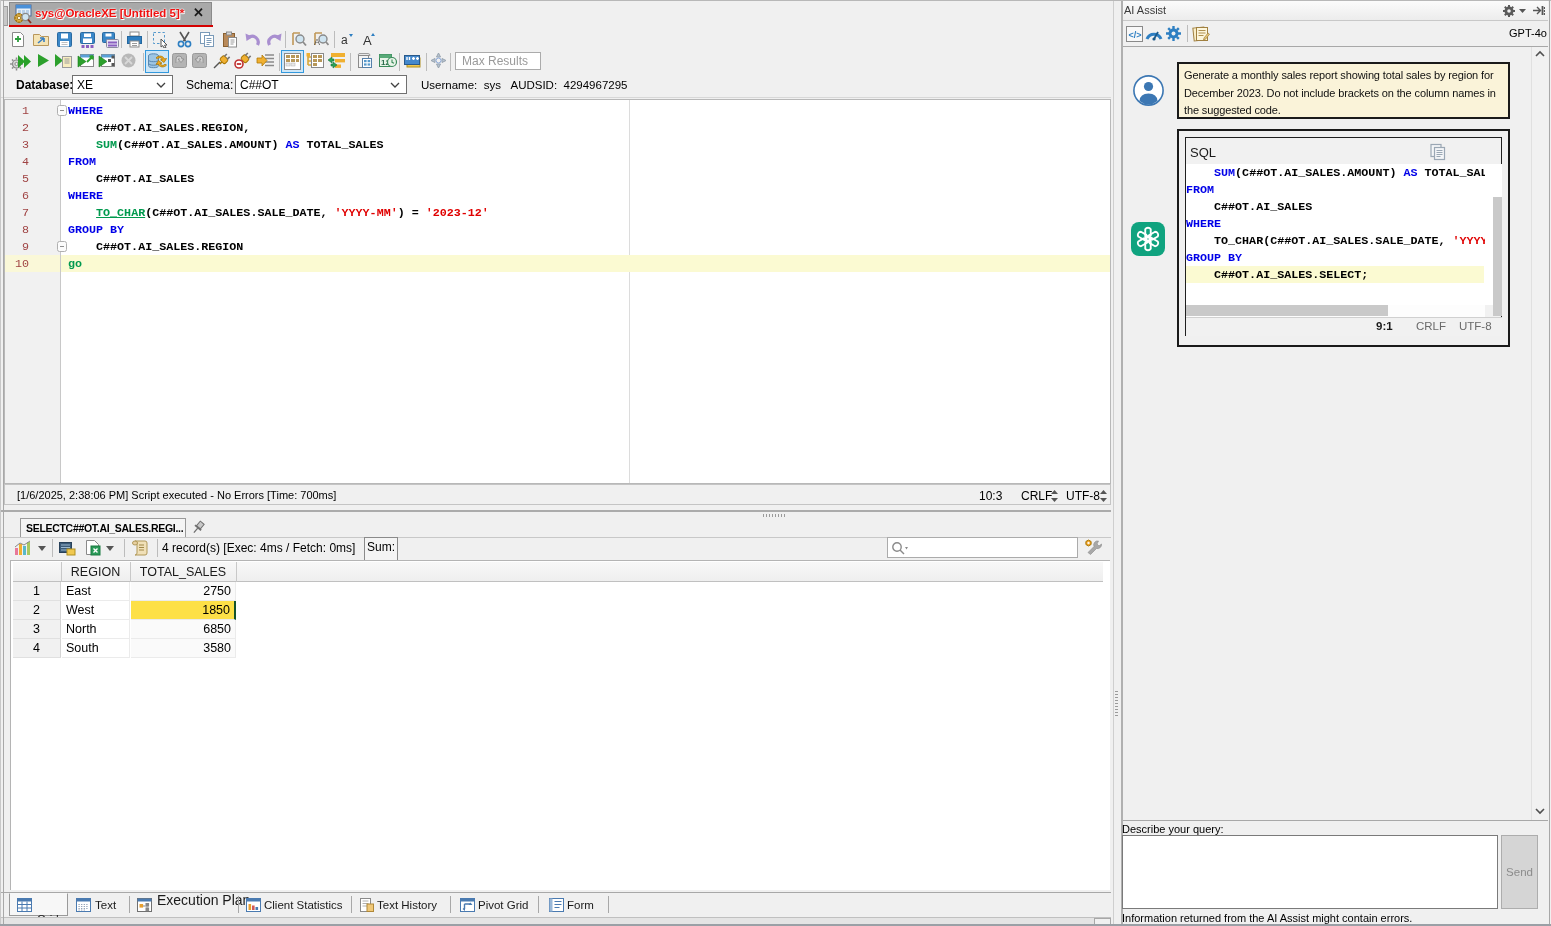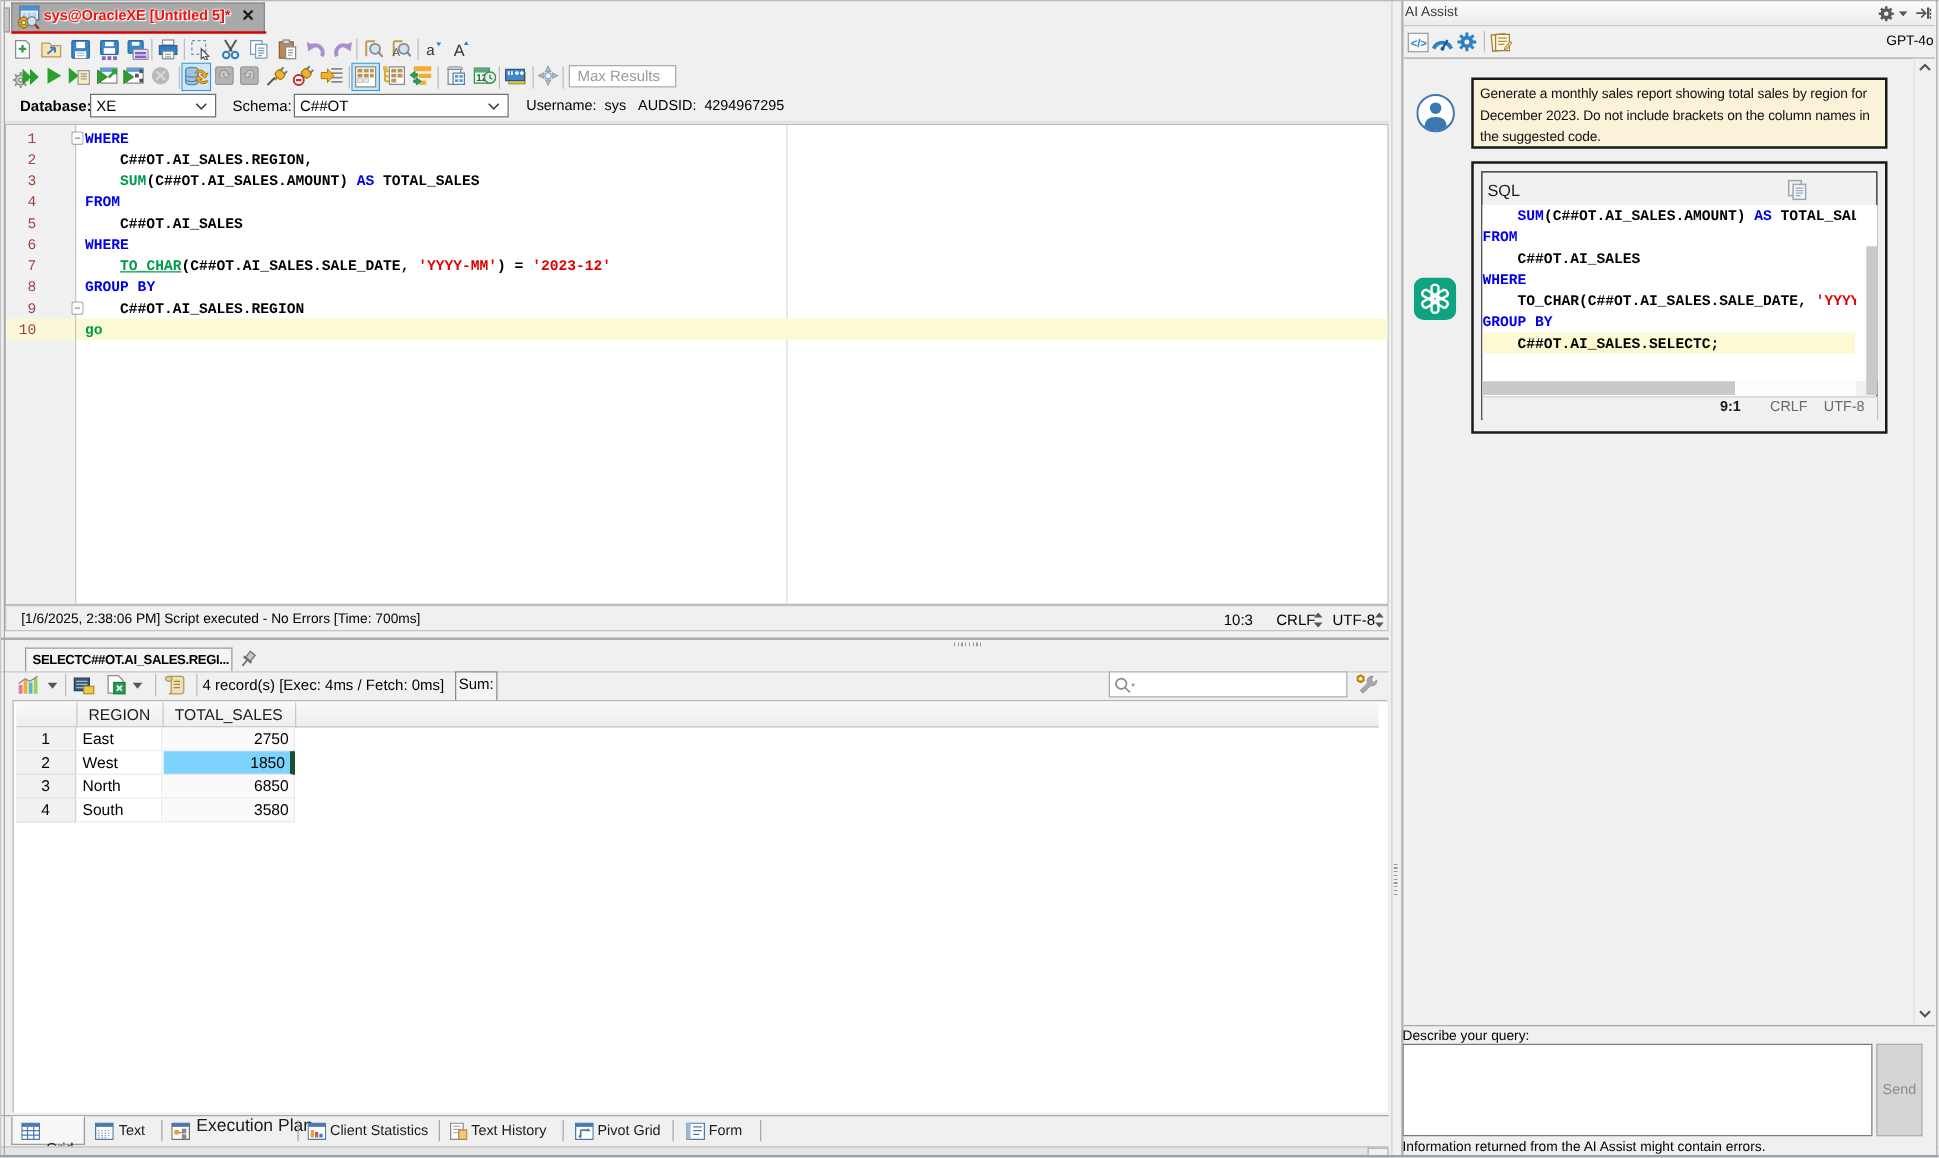--- a/index.html
+++ b/index.html
@@ -508,21 +508,21 @@
     <div class="abs" style="left:61px;top:562px;width:1px;height:20px;background:#c8c8c8;"></div>
     <div class="abs" style="left:130px;top:562px;width:1px;height:20px;background:#c8c8c8;"></div>
     <div class="abs" style="left:236px;top:562px;width:1px;height:20px;background:#c8c8c8;"></div>
     <div class="abs" style="left:61px;top:565px;width:69px;height:15px;text-align:center;font-size:12.5px;color:#1a1a1a;">REGION</div>
     <div class="abs" style="left:130px;top:565px;width:106px;height:15px;text-align:center;font-size:12.5px;color:#1a1a1a;">TOTAL_SALES</div>
     <div class="abs" style="left:13px;top:582px;width:48px;height:19px;background:#f1f1f1;border-bottom:1px solid #e0e0e0;border-right:1px solid #d4d4d4;text-align:center;line-height:18px;font-size:12.5px;">1</div>
     <div class="abs" style="left:62px;top:582px;width:68px;height:19px;background:#fff;border-bottom:1px solid #ebebeb;border-right:1px solid #ebebeb;line-height:18px;padding-left:4px;font-size:12.5px;">East</div>
     <div class="abs" style="left:131px;top:582px;width:105px;height:19px;background:#fafafa;border-bottom:1px solid #ebebeb;border-right:1px solid #ebebeb;line-height:18px;text-align:right;padding-right:4px;font-size:12.5px;">2750</div>
     <div class="abs" style="left:13px;top:601px;width:48px;height:19px;background:#f1f1f1;border-bottom:1px solid #e0e0e0;border-right:1px solid #d4d4d4;text-align:center;line-height:18px;font-size:12.5px;">2</div>
     <div class="abs" style="left:62px;top:601px;width:68px;height:19px;background:#fff;border-bottom:1px solid #ebebeb;border-right:1px solid #ebebeb;line-height:18px;padding-left:4px;font-size:12.5px;">West</div>
-    <div class="abs" style="left:131px;top:601px;width:105px;height:19px;background:#7dd3fc;border-bottom:1px solid #ebebeb;border-right:4px solid #14532d;line-height:18px;text-align:right;padding-right:4px;font-size:12.5px;">1850</div>
+    <div class="abs" style="left:131px;top:601px;width:105px;height:19px;background:#fde047;border-bottom:1px solid #ebebeb;border-right:2px solid #14532d;line-height:18px;text-align:right;padding-right:4px;font-size:12.5px;">1850</div>
     <div class="abs" style="left:13px;top:620px;width:48px;height:19px;background:#f1f1f1;border-bottom:1px solid #e0e0e0;border-right:1px solid #d4d4d4;text-align:center;line-height:18px;font-size:12.5px;">3</div>
     <div class="abs" style="left:62px;top:620px;width:68px;height:19px;background:#fff;border-bottom:1px solid #ebebeb;border-right:1px solid #ebebeb;line-height:18px;padding-left:4px;font-size:12.5px;">North</div>
     <div class="abs" style="left:131px;top:620px;width:105px;height:19px;background:#fafafa;border-bottom:1px solid #ebebeb;border-right:1px solid #ebebeb;line-height:18px;text-align:right;padding-right:4px;font-size:12.5px;">6850</div>
     <div class="abs" style="left:13px;top:639px;width:48px;height:19px;background:#f1f1f1;border-bottom:1px solid #e0e0e0;border-right:1px solid #d4d4d4;text-align:center;line-height:18px;font-size:12.5px;">4</div>
     <div class="abs" style="left:62px;top:639px;width:68px;height:19px;background:#fff;border-bottom:1px solid #ebebeb;border-right:1px solid #ebebeb;line-height:18px;padding-left:4px;font-size:12.5px;">South</div>
     <div class="abs" style="left:131px;top:639px;width:105px;height:19px;background:#fafafa;border-bottom:1px solid #ebebeb;border-right:1px solid #ebebeb;line-height:18px;text-align:right;padding-right:4px;font-size:12.5px;">3580</div>
   </div>
 
 <div class="abs" style="left:0;top:892px;width:1113px;height:1px;background:#a8a8a8;"></div>
 <div id="btabs">
@@ -715,21 +715,21 @@
   </svg>
 
 <div class="abs" style="left:1186px;top:164px;width:299px;height:141px;background:#fff;overflow:hidden;" id="aicode">
     <div style="position:absolute;left:0;top:102px;width:298px;height:17px;background:#fbfad2;"></div>
     <div class="mono" style="position:absolute;left:0px;top:2px;">    <span class="kw">SUM</span>(C##OT.AI_SALES.AMOUNT) <span class="kw">AS</span> TOTAL_SAL</div>
     <div class="mono" style="position:absolute;left:0px;top:19px;"><span class="kw">FROM</span></div>
     <div class="mono" style="position:absolute;left:0px;top:36px;">    C##OT.AI_SALES</div>
     <div class="mono" style="position:absolute;left:0px;top:53px;"><span class="kw">WHERE</span></div>
     <div class="mono" style="position:absolute;left:0px;top:70px;">    TO_CHAR(C##OT.AI_SALES.SALE_DATE, <span class="str">'YYYY</span></div>
     <div class="mono" style="position:absolute;left:0px;top:87px;"><span class="kw">GROUP BY</span></div>
-    <div class="mono" style="position:absolute;left:0px;top:104px;">    C##OT.AI_SALES.SELECTC;</div>
+    <div class="mono" style="position:absolute;left:0px;top:104px;">    C##OT.AI_SALES.SELECT;</div>
   </div>
 
 <div class="abs" style="left:1485px;top:164px;width:17px;height:141px;background:#fff;"></div>
 <div class="abs" style="left:1493px;top:197px;width:9px;height:119px;background:#c9c9c9;"></div>
 <div class="abs" style="left:1186px;top:305px;width:299px;height:12px;background:#fdfdfd;"></div>
 <div class="abs" style="left:1186px;top:305px;width:202px;height:11px;background:#c9c9c9;"></div>
 
 <div class="abs" style="left:1186px;top:317px;width:316px;height:19px;background:#f1f1f1;border-top:1px solid #d0d0d0;"></div>
 <div class="abs" style="left:1376px;top:320px;font-size:11.5px;color:#1a1a1a;font-weight:bold;">9:1</div>
 <div class="abs" style="left:1416px;top:320px;font-size:11.5px;color:#6a6a6a;">CRLF</div>

